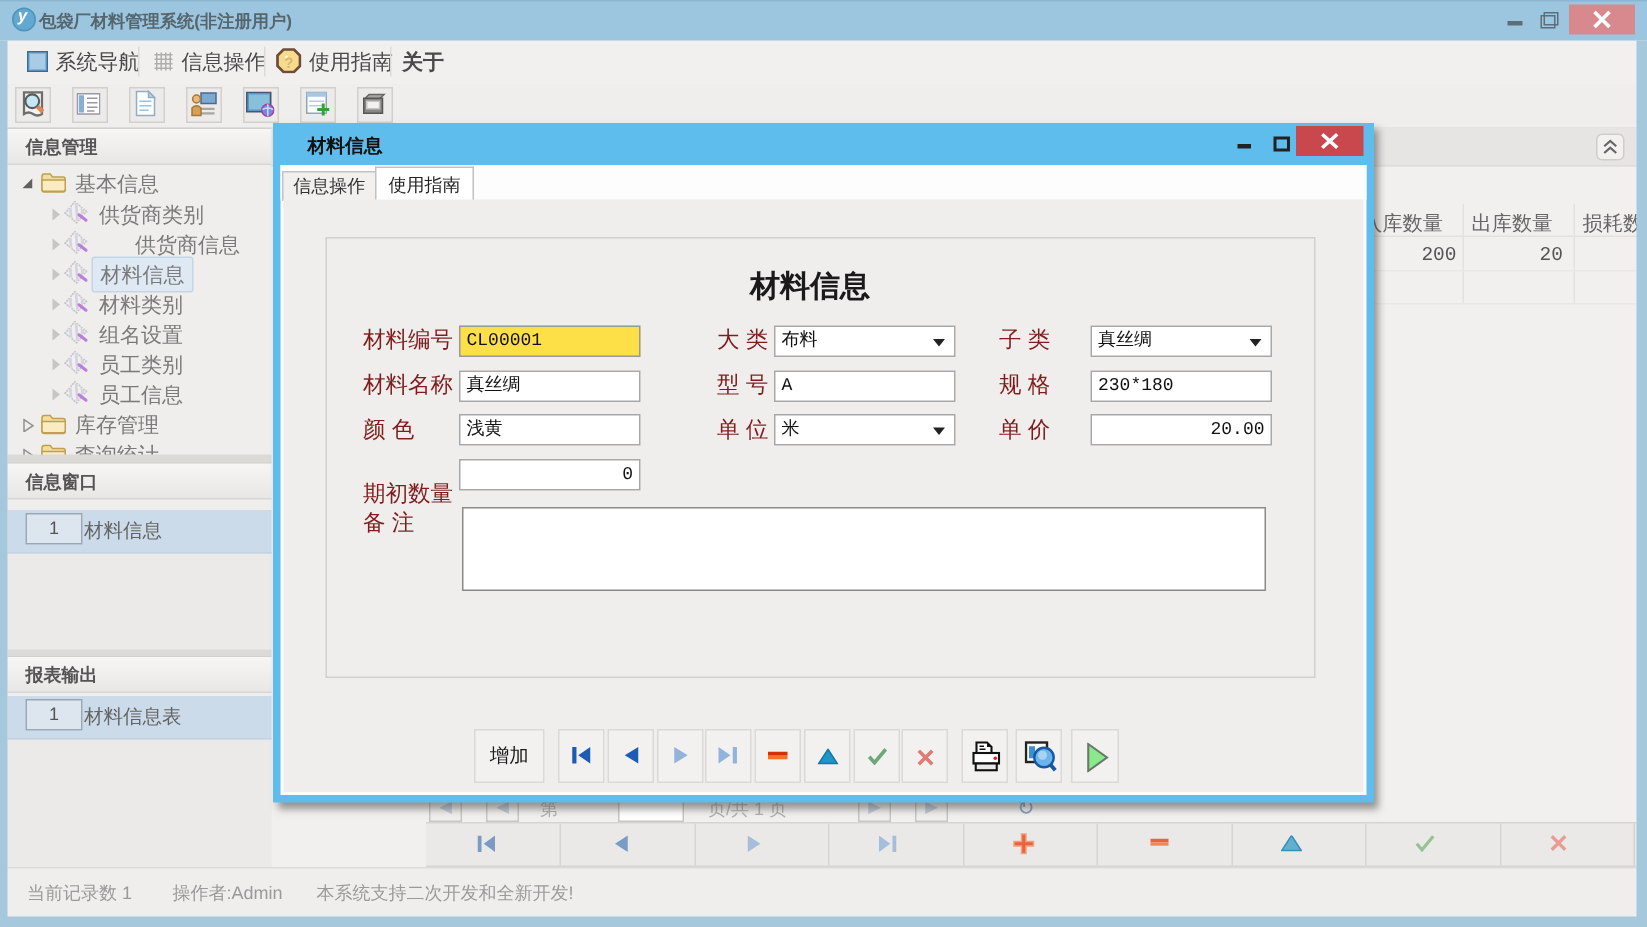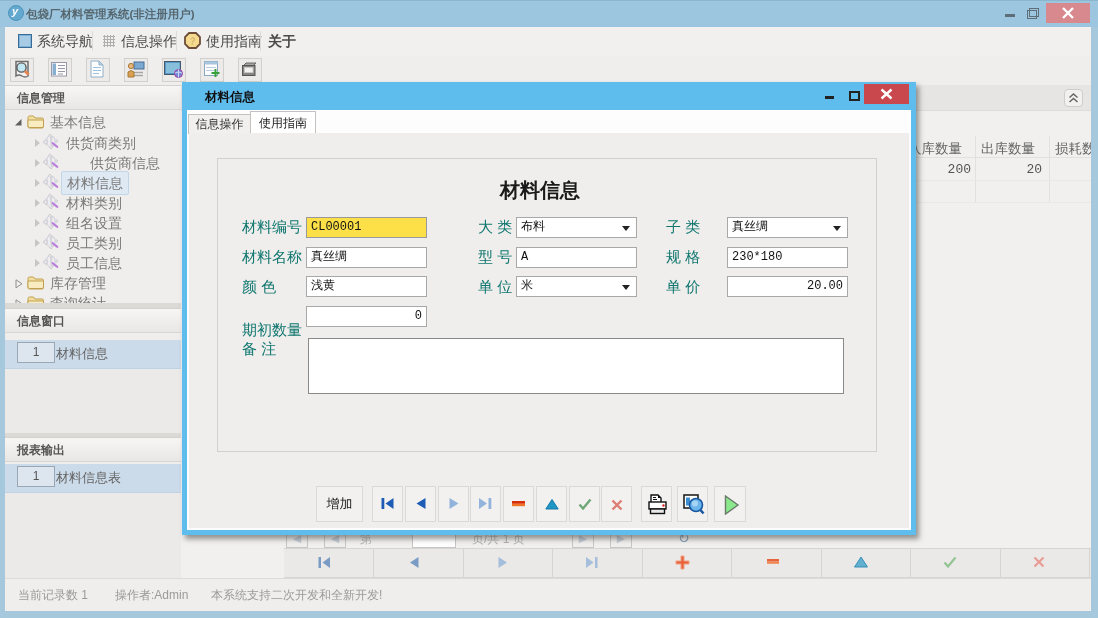--- a/index.html
+++ b/index.html
@@ -55,21 +55,21 @@
   #dmin{left:643px;top:14px;width:9px;height:3px;background:#222;}
   #dmax{left:667px;top:9px;width:7px;height:6px;border:2px solid #222;}
   #dclose{left:682px;top:2px;width:45px;height:20px;background:#c9484e;}
   #dlginner{left:5px;top:28px;width:724px;height:420px;background:#fcfcfc;}
   #dlgtabs{position:absolute;left:0;top:0;width:724px;height:23px;background:#fdfdfd;}
   #dtab1{position:absolute;left:1px;top:4px;width:61px;height:19px;background:#f1f0ef;border:1px solid #c4c2c0;border-bottom:none;font-size:12px;color:#333;text-align:center;line-height:19px;}
   #dtab2{position:absolute;left:63px;top:1px;width:64px;height:22px;background:#fff;border:1px solid #c4c2c0;border-bottom:none;font-size:12px;color:#222;text-align:center;line-height:22px;}
   #dlgcontent{position:absolute;left:2px;top:23px;width:720px;height:395px;background:#efeeed;}
   #groupbox{position:absolute;left:28px;top:25px;width:658px;height:292px;border:1px solid #d2d0ce;}
   #formtitle{position:absolute;left:-9px;top:44px;width:720px;text-align:center;font-size:20px;font-weight:bold;color:#1a1a1a;}
-  .flabel{position:absolute;font-size:15px;color:#0f766e;height:19px;line-height:19px;}
+  .flabel{position:absolute;font-size:15px;color:#7f1d1d;height:19px;line-height:19px;}
   .finput{position:absolute;width:121px;height:21px;background:#fff;border:1px solid #a8a8a8;font-size:12px;font-family:"Liberation Mono",monospace;color:#111;line-height:19px;padding:0 4px;box-sizing:border-box;}
   .arrow{position:absolute;width:0;height:0;border-left:4px solid transparent;border-right:4px solid transparent;border-top:5px solid #222;}
   .dbtn{position:absolute;top:353px;height:36px;background:#f2f1f0;border:1px solid #dbd9d7;box-sizing:border-box;}
 </style>
 </head>
 <body>
 <div id="app">
 
   <div class="abs" id="titlebar"></div>
   <div class="abs" id="appicon">

